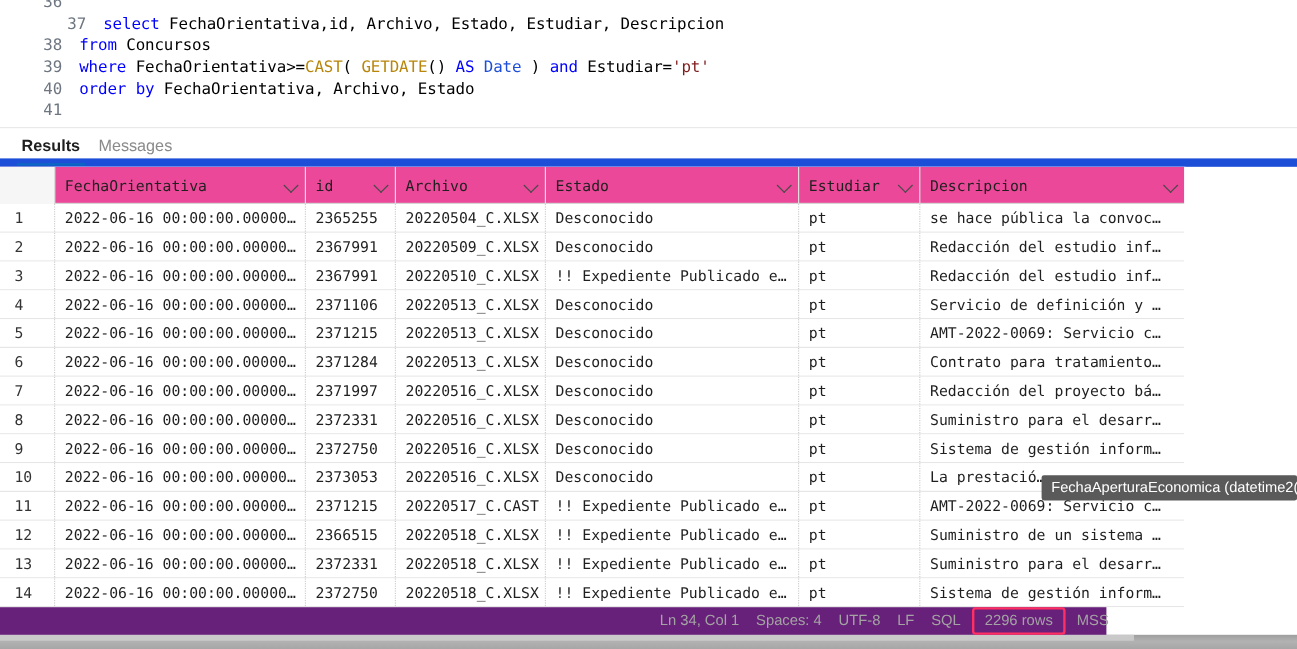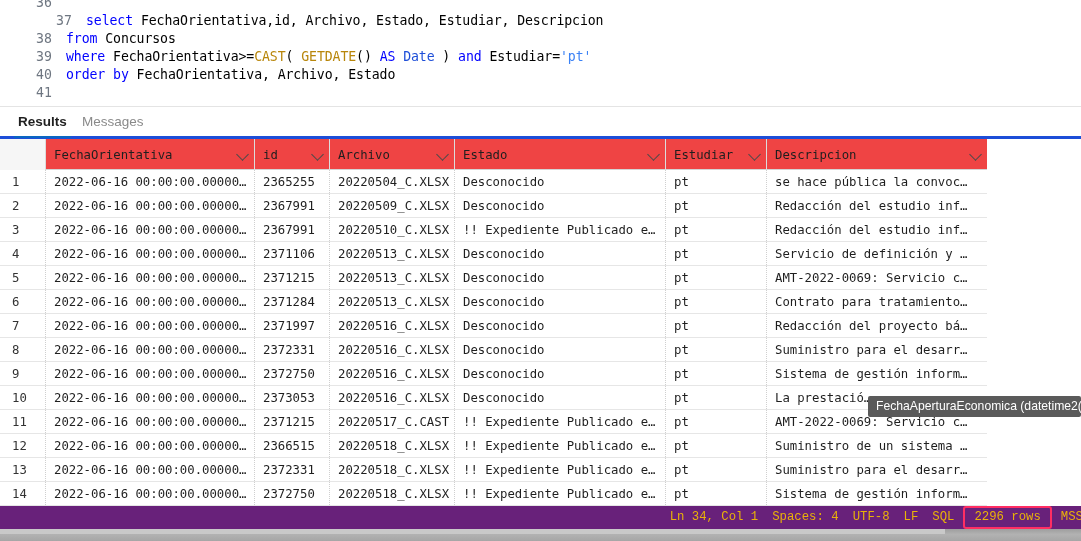--- a/index.html
+++ b/index.html
@@ -45,35 +45,35 @@
   }
   .code-text {
     position: absolute;
     left: 66px;
     color: #000000;
     letter-spacing: -0.1px;
   }
   .kw  { color: #0000ff; }
   .fn  { color: #b8860b; }
   .typ { color: #1d4ed8; }
-  .str { color: #3b82f6; }
+  .str { color: #7f1d1d; }
   .editor-bottom-border {
     position: absolute;
     left: 0; top: 106px;
     width: 1081px; height: 1px;
     background: #e4e4e4;
   }
 
   
   #tabstrip {
     position: absolute;
     left: 0; top: 107px;
     width: 1081px; height: 32px;
     background: #ffffff;
-    border-bottom: 3px solid #1d4ed8;
+    border-bottom: 7px solid #1d4ed8;
   }
   .tab {
     position: absolute;
     top: 4px;
     height: 27px;
     line-height: 22px;
     font-size: 13.5px;
     color: #8a8a8a;
     padding: 0 4px;
     cursor: pointer;
@@ -99,21 +99,21 @@
     width: 987px;
     height: 367px;
     background: #ffffff;
     font-family: "DejaVu Sans Mono", "Liberation Mono", monospace;
     font-size: 12.3px;
     overflow: hidden;
   }
   .hdr-row {
     display: flex;
     height: 31px;
-    background: #ef4444;
+    background: #ec4899;
     border-bottom: 1px solid #d4d4d4;
   }
   .hdr-cell {
     position: relative;
     display: flex;
     align-items: center;
     height: 31px;
     padding-left: 8px;
     color: #1f1f1f;
     font-size: 12.3px;
@@ -185,25 +185,25 @@
     overflow: hidden;
     max-width: 213px;
     z-index: 50;
   }
 
   
   #statusbar {
     position: absolute;
     left: 0;
     top: 506px;
-    width: 1081px;
+    width: 922px;
     height: 23px;
     background: #68217a;
-    color: #eab308;
-    font-family: Liberation Mono, monospace;
+    color: #a3a3a3;
+    font-family: Liberation Sans, sans-serif;
     font-size: 12.3px;
     z-index: 40;
   }
   .sb-right {
     position: absolute;
     right: 0; top: 0;
     height: 23px;
     display: flex;
     align-items: center;
   }

